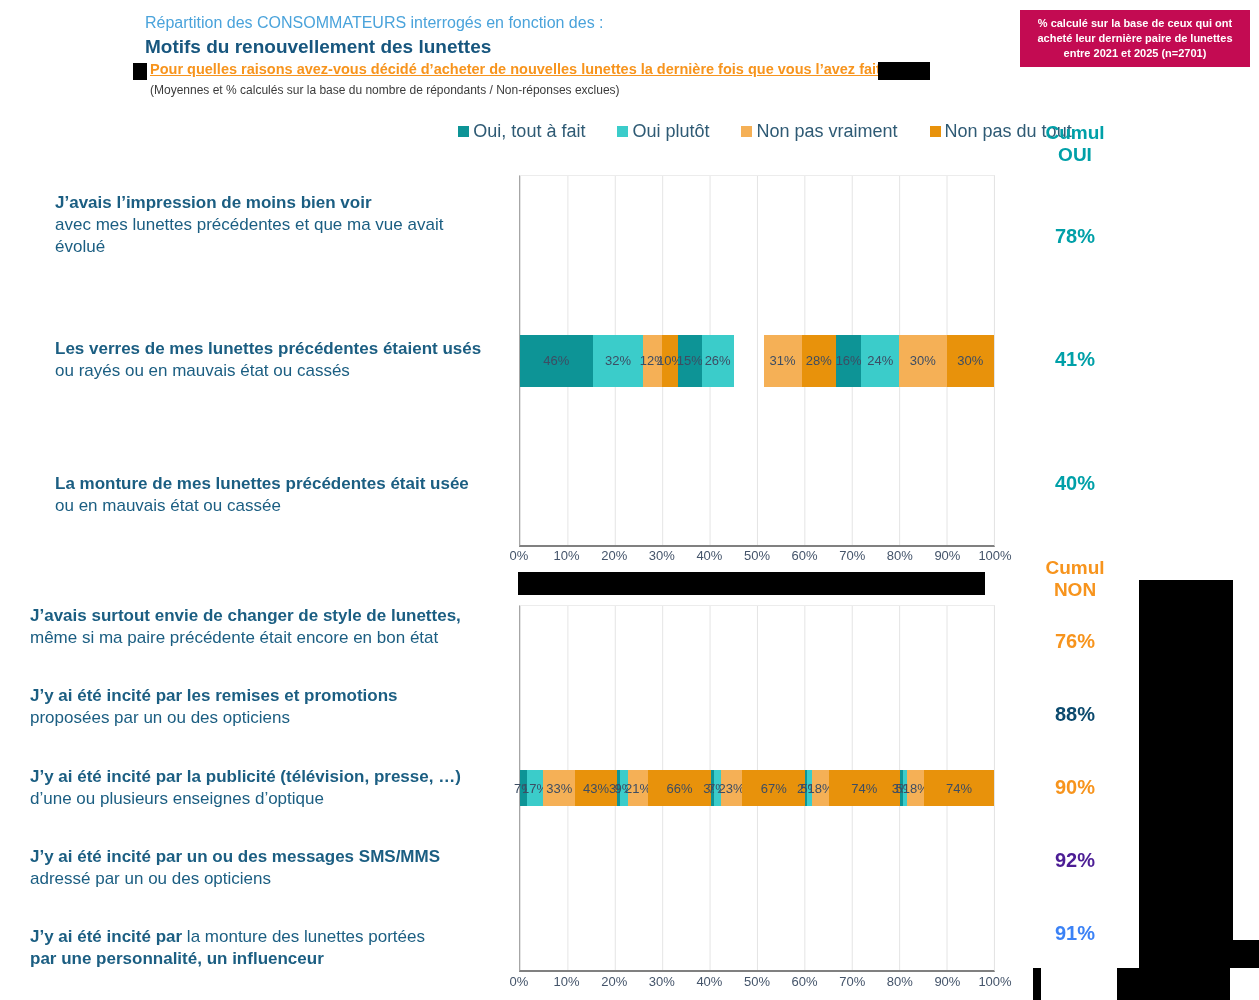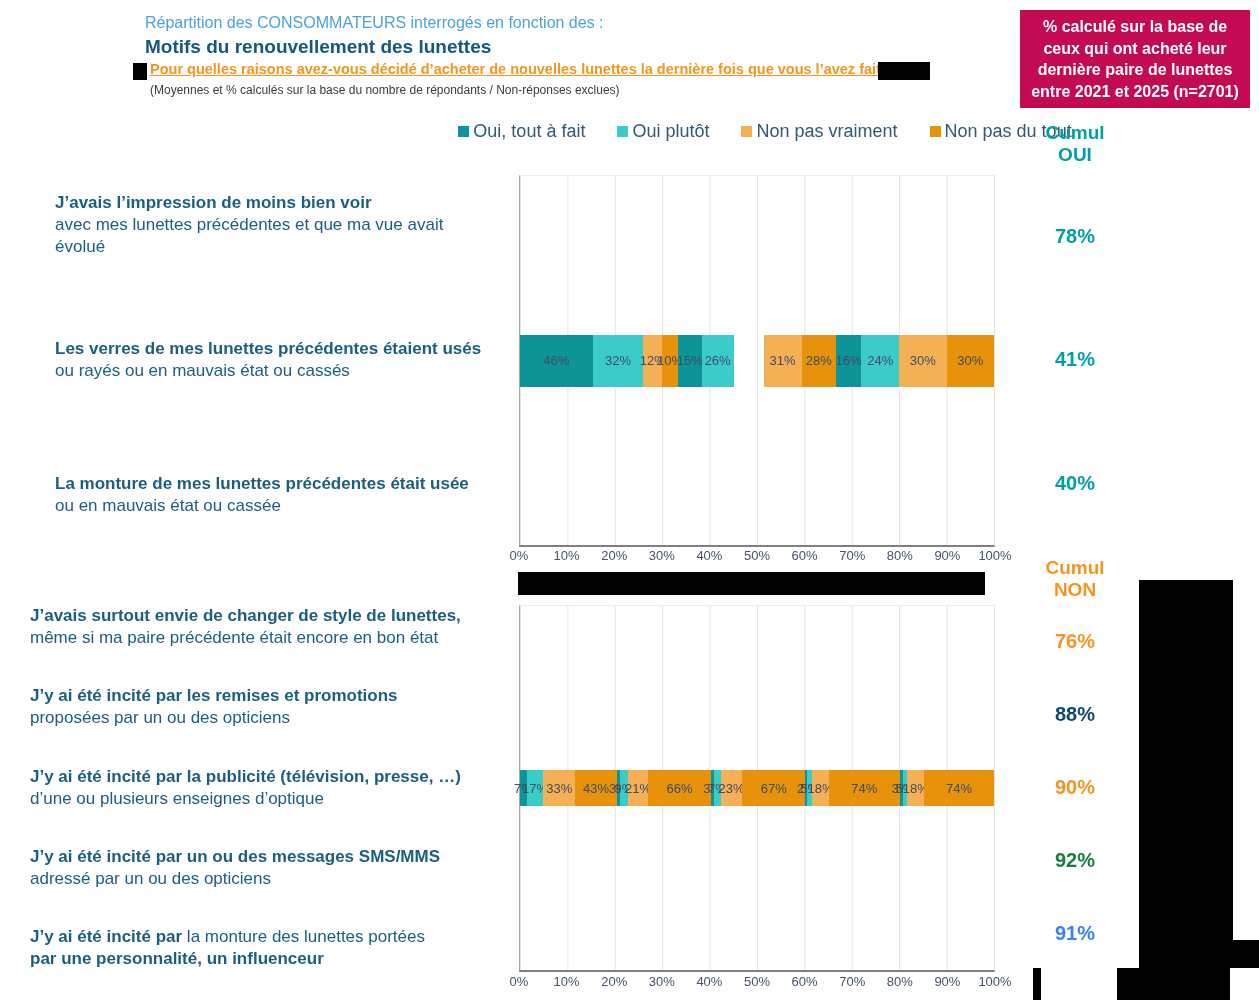--- a/index.html
+++ b/index.html
@@ -4,21 +4,21 @@
 <style>
   html,body{margin:0;padding:0;background:#fff;}
   .page{position:relative;width:1259px;height:1000px;background:#fff;overflow:hidden;
         font-family:"Liberation Sans",sans-serif;}
   .hdr1{position:absolute;left:145px;top:14px;font-size:16px;color:#4AA3DB;}
   .hdr2{position:absolute;left:145px;top:36px;font-size:19px;font-weight:bold;color:#17567E;}
   .question{position:absolute;left:150px;top:61px;font-size:14.5px;font-weight:bold;color:#F7941D;
             text-decoration:underline;white-space:nowrap;}
   .note{position:absolute;left:150px;top:83px;font-size:12px;color:#3B3B3B;}
   .base-box{position:absolute;left:1020px;top:10px;width:212px;padding:6px 9px;background:#C30B52;
-            color:#fff;font-size:16px;font-weight:bold;text-align:center;line-height:1.35;}
+            color:#fff;font-size:11px;font-weight:bold;text-align:center;line-height:1.35;}
   .legend{position:absolute;left:500px;top:121px;width:530px;display:flex;justify-content:center;gap:32px;}
   .legend-item{display:flex;align-items:center;gap:4px;font-size:18px;color:#2E5A74;white-space:nowrap;}
   .swatch{width:11px;height:11px;display:inline-block;flex:0 0 auto;}
   .cumul-hdr{position:absolute;width:110px;text-align:center;font-size:19px;font-weight:bold;line-height:1.18;}
   .cumul-hdr.teal{left:1020px;top:122px;color:#00A0A8;}
   .cumul-hdr.orange{left:1020px;top:557px;color:#F7941D;}
   .labels-col{position:absolute;display:flex;flex-direction:column;gap:36px;}
   .labels-col.top{left:55px;top:175px;width:460px;height:370px;}
   .labels-col.bottom{left:30px;top:605px;width:484px;height:365px;}
   .label-row{flex:1;display:flex;align-items:center;}
@@ -319,21 +319,21 @@
         <div class="cumul-row">
           <span class="cumul-value" style="color: rgb(247, 148, 29);">76%</span>
         </div>
         <div class="cumul-row">
           <span class="cumul-value" style="color: #0c4a6e;">88%</span>
         </div>
         <div class="cumul-row">
           <span class="cumul-value" style="color: rgb(247, 148, 29);">90%</span>
         </div>
         <div class="cumul-row">
-          <span class="cumul-value" style="color: #15803d;">92%</span>
+          <span class="cumul-value" style="color: #4c1d95;">92%</span>
         </div>
         <div class="cumul-row">
           <span class="cumul-value" style="color: #3b82f6; text-align: right;">91%</span>
         </div>
       </div>
   </div>
 
   <div class="redaction" style="left:133px;top:63px;width:14px;height:17px;"></div>
   <div class="redaction" style="left:878px;top:62px;width:52px;height:18px;"></div>
   <div class="redaction" style="left:518px;top:572px;width:467px;height:23px;"></div>

